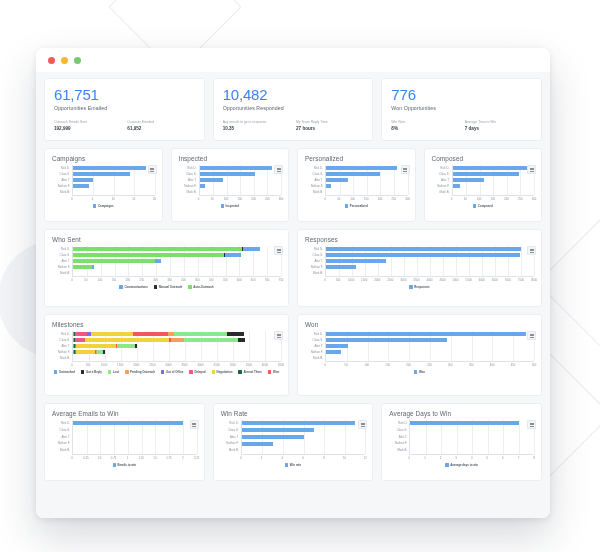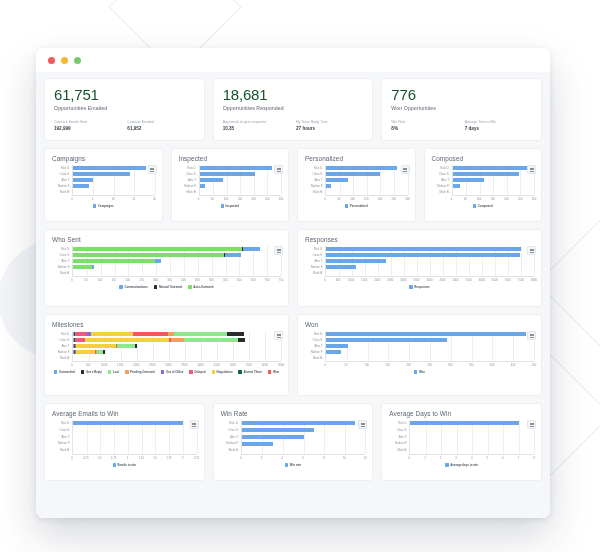--- a/index.html
+++ b/index.html
@@ -43,21 +43,21 @@
   #board{
     flex:1;background:#f6f7f9;padding:6px 8px 8px 8px;overflow:hidden;
   }
 
   
   .kpi-row{display:flex;gap:8px;margin-bottom:7px;}
   .kpi{
     flex:1;background:#ffffff;border:1px solid #eceef1;border-radius:3px;
     padding:7px 9px 8px 9px;
   }
-  .kpi-value{font-size:15px;color:#14532d;font-weight:400;line-height:17px;letter-spacing:-.2px;}
+  .kpi-value{font-size:15px;color:#3b82f6;font-weight:400;line-height:17px;letter-spacing:-.2px;}
   .kpi-label{font-size:5.2px;color:#5a6470;margin-top:2px;letter-spacing:.1px;}
   .kpi-sub{display:flex;margin-top:9px;gap:6px;}
   .kpi-sub > div{flex:1;}
   .kpi-sub-label{font-size:3.4px;color:#9aa3ad;line-height:5px;}
   .kpi-sub-value{font-size:4.6px;color:#39424d;font-weight:bold;line-height:7px;}
 
   
   .panel{
     background:#ffffff;border:1px solid #eceef1;border-radius:3px;
     padding:6px 7px 5px 7px;display:flex;flex-direction:column;
@@ -117,21 +117,21 @@
               <div class="kpi-sub-label">Outreach Emails Sent</div>
               <div class="kpi-sub-value">192,999</div>
             </div>
             <div>
               <div class="kpi-sub-label">Contacts Emailed</div>
               <div class="kpi-sub-value">61,952</div>
             </div>
           </div>
         </div>
         <div class="kpi">
-          <div class="kpi-value">18,681</div>
+          <div class="kpi-value">10,482</div>
           <div class="kpi-label">Opportunities Responded</div>
           <div class="kpi-sub">
             <div>
               <div class="kpi-sub-label">Avg emails to get a response</div>
               <div class="kpi-sub-value">10.35</div>
             </div>
             <div>
               <div class="kpi-sub-label">My Team Reply Time</div>
               <div class="kpi-sub-value">27 hours</div>
             </div>

